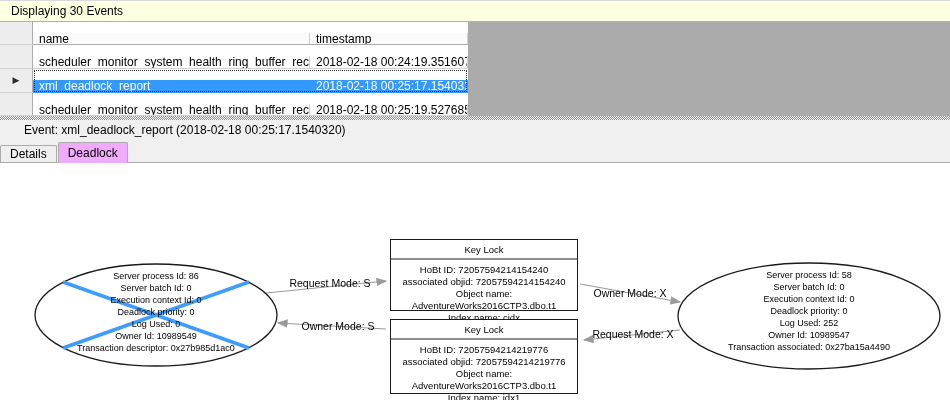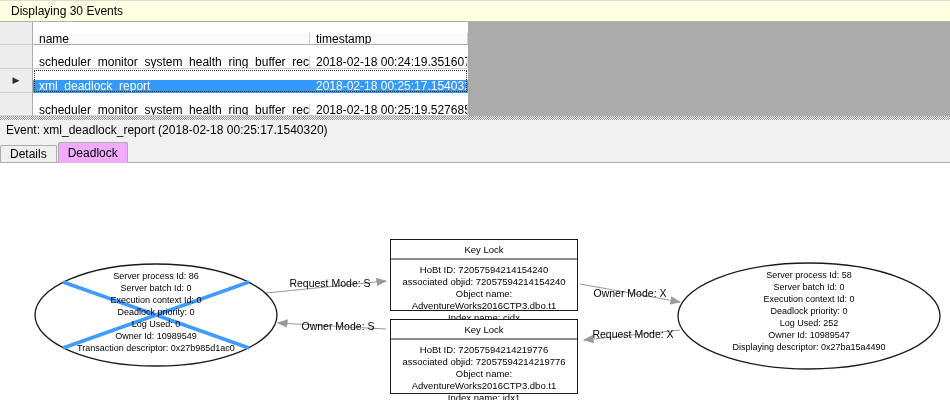--- a/index.html
+++ b/index.html
@@ -34,21 +34,21 @@
   .sel .row-cells { outline: 1px dotted #303030; outline-offset: -2px; }
   .sel .cell { background: #3399FF; color: #fff; border-right-color: #3399FF; border-bottom-color: #3399FF; }
   .sel-arrow { font-size: 9px; color: #2b2b2b; line-height: 1; }
 
   
   .splitter { height: 4px; background-image: repeating-conic-gradient(#8C8C8C 0% 25%, #FDFDFD 0% 50%);
               background-size: 2px 2px; }
 
   
   .event-bar { height: 20px; background: #F0F0F0; font-size: 12px; color:#000;
-               display: flex; align-items: center; padding-left: 6px; }
+               display: flex; align-items: center; padding-left: 24px; }
 
   
   .tabstrip { height: 22px; background: #F0F0F0; display: flex; align-items: flex-end; position: relative; z-index: 2; }
   .tab { font-size: 12px; color: #000; border: 1px solid #ACACAC; border-bottom: none;
          background: #EFEFEF; padding: 0 9px; height: 17px; display: flex; align-items: center;
          margin-right: 1px; border-radius: 2px 2px 0 0; }
   .tab.active { background: #f0abfc; height: 21px; margin-bottom: -1px; }
 
   
   .panel { position: relative; height: 238px; background: #FFFFFF; border-top: 1px solid #ACACAC; z-index: 1; }
@@ -149,21 +149,21 @@
       <div>Transaction descriptor: 0x27b985d1ac0</div>
     </div>
 
     <div class="node-text" style="left:679px; top:106px; width:260px;">
       <div>Server process Id: 58</div>
       <div>Server batch Id: 0</div>
       <div>Execution context Id: 0</div>
       <div>Deadlock priority: 0</div>
       <div>Log Used: 252</div>
       <div>Owner Id: 10989547</div>
-      <div>Displaying descriptor: 0x27ba15a4490</div>
+      <div>Transaction associated: 0x27ba15a4490</div>
     </div>
 
     <div class="lockbox" style="left:390px; top:76px; height:72px;">
       <div class="lb-title">Key Lock</div>
       <div class="lb-body">
         <div>HoBt ID: 72057594214154240</div>
         <div>associated objid: 72057594214154240</div>
         <div>Object name: AdventureWorks2016CTP3.dbo.t1</div>
         <div>Index name: cidx</div>
       </div>

